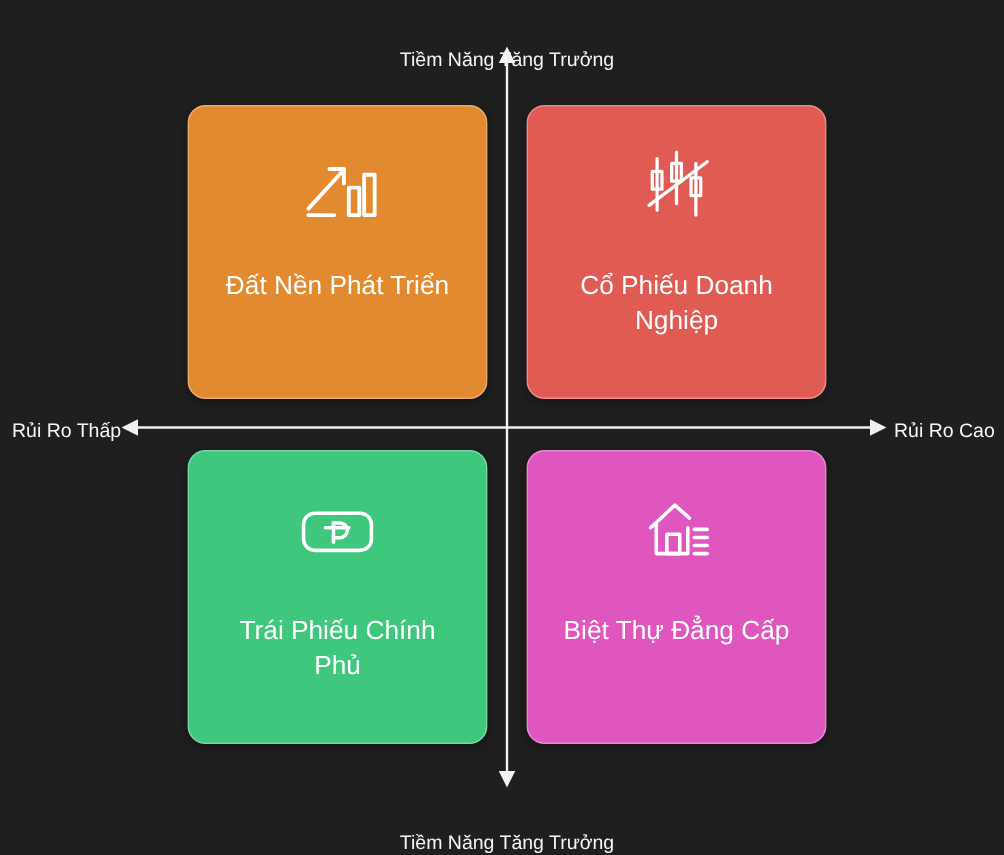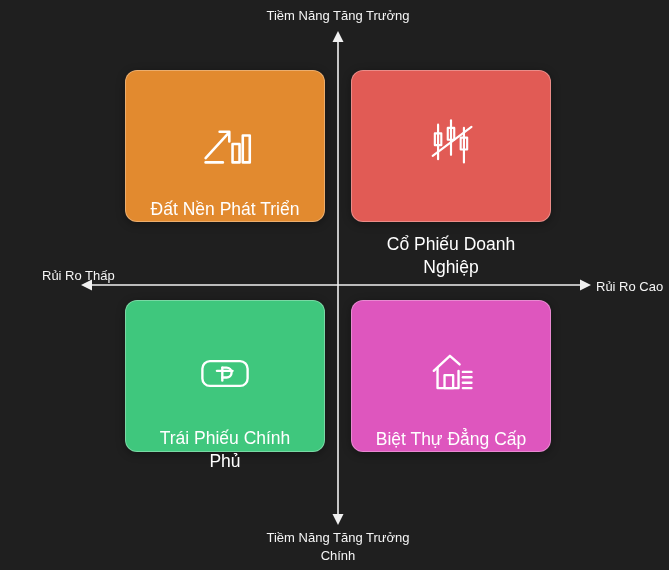--- a/index.html
+++ b/index.html
@@ -23,41 +23,41 @@
     pointer-events: none;
   }
   .axis-label {
     position: absolute;
     color: #f5f5f5;
     font-size: 13px;
     line-height: 1.35;
     text-align: center;
     white-space: nowrap;
   }
-  .axis-label .line { display: block; }
+  .axis-label .line { display: block; margin-top: 24px; }
   .top-label  { left: 338px; top: 7px;  transform: translateX(-50%); }
   .bottom-label { left: 338px; top: 529px; transform: translateX(-50%); }
-  .left-label  { left: 8px;  top: 267px; text-align: left; margin-left: 34px; }
+  .left-label  { left: 8px;  top: 278px; text-align: left; }
   .right-label { left: 596px; top: 278px; text-align: center; }
 
   .card {
     position: absolute;
     width: 200px;
-    height: 152px;
+    height: 196px;
     border-radius: 12px;
     border: 1px solid rgba(255,255,255,0.30);
     box-shadow: 0 2px 8px rgba(0,0,0,0.35);
     display: flex;
     flex-direction: column;
     align-items: center;
-    padding-top: 44px;
+    padding-top: 24px;
     box-sizing: border-box;
   }
   .card-tl { left: 125px; top: 70px; }
-  .card-tr { left: 351px; top: 70px; gap: 36px; }
+  .card-tr { left: 351px; top: 70px; }
   .card-bl { left: 125px; top: 300px; }
   .card-br { left: 351px; top: 300px; }
 
   .card .icon-wrap {
     width: 58px;
     height: 58px;
     display: flex;
     align-items: center;
     justify-content: center;
   }

